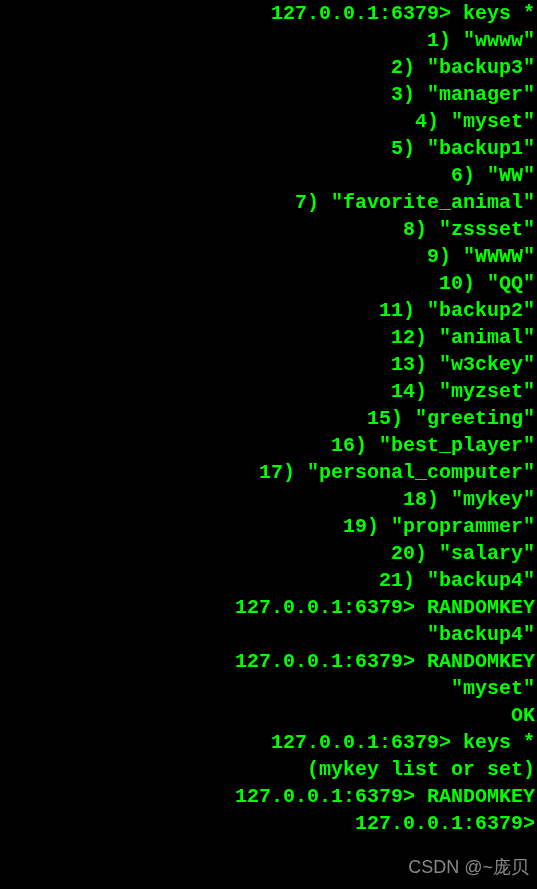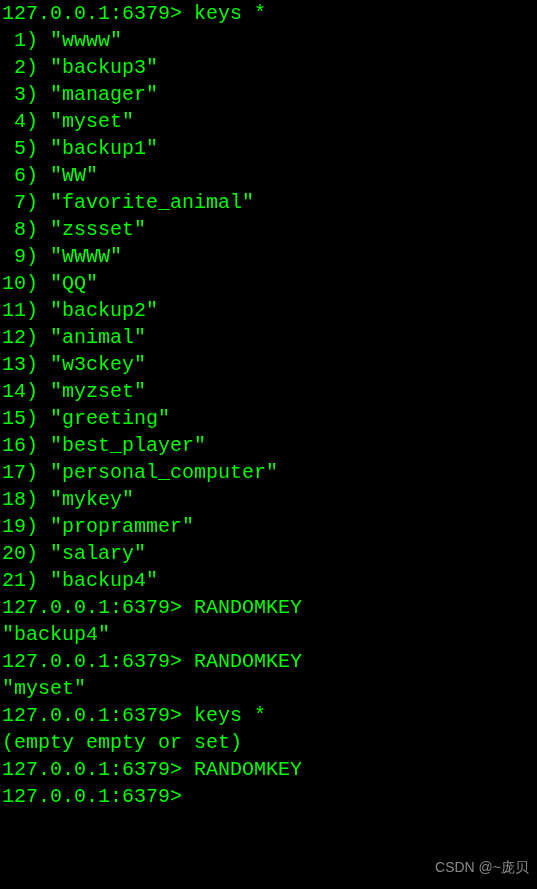--- a/index.html
+++ b/index.html
@@ -17,28 +17,29 @@
       height: 889px;
       overflow: hidden;
       position: relative;
       padding: 0;
     }
     .terminal {
       padding: 0 2px;
     }
     .line {
       white-space: pre;
-      font-weight: normal;
+      font-weight: bold;
+      text-align: right;
     }
     .watermark {
       position: absolute;
       bottom: 8px;
       right: 8px;
       color: #888888;
-      font-size: 14px;
+      font-size: 18px;
       font-family: sans-serif;
       font-weight: normal;
     }
   </style>
 </head>
 <body>
 
 <div class="terminal">
     <div class="line">127.0.0.1:6379&gt; keys *</div>
     <div class="line"> 1) "wwww"</div>
@@ -59,18 +60,19 @@
     <div class="line">16) "best_player"</div>
     <div class="line">17) "personal_computer"</div>
     <div class="line">18) "mykey"</div>
     <div class="line">19) "proprammer"</div>
     <div class="line">20) "salary"</div>
     <div class="line">21) "backup4"</div>
     <div class="line">127.0.0.1:6379&gt; RANDOMKEY</div>
     <div class="line">"backup4"</div>
     <div class="line">127.0.0.1:6379&gt; RANDOMKEY</div>
     <div class="line">"myset"</div>
+    <div class="line">OK</div>
     <div class="line">127.0.0.1:6379&gt; keys *</div>
-    <div class="line">(empty empty or set)</div>
+    <div class="line">(mykey list or set)</div>
     <div class="line">127.0.0.1:6379&gt; RANDOMKEY</div>
     <div class="line">127.0.0.1:6379&gt;</div>
   </div>
 <div class="watermark">CSDN @~庞贝</div>
 
 </body></html>

